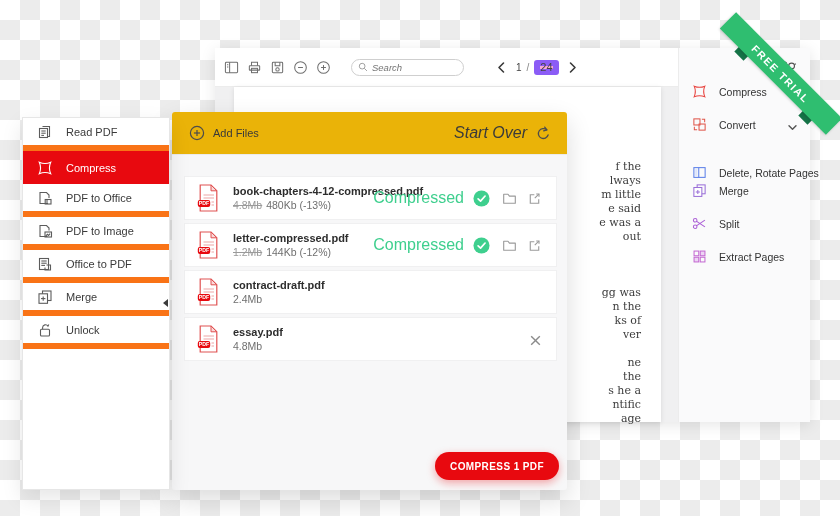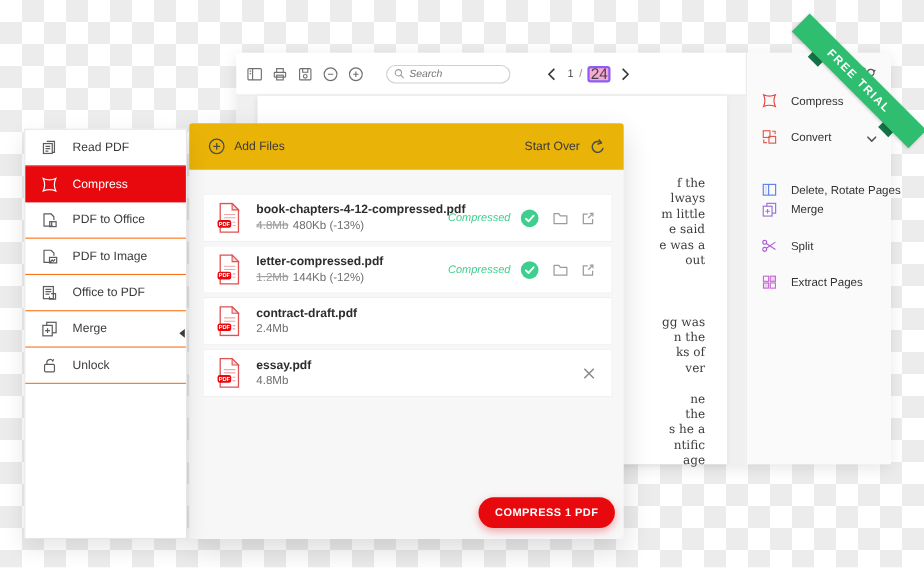--- a/index.html
+++ b/index.html
@@ -30,22 +30,22 @@
   .searchbox input {
     border:none; outline:none; width:84px; margin-left:4px;
     font:italic 9.5px "Liberation Sans", sans-serif; color:#666; background:transparent;
   }
   .pagenav { display:flex; align-items:center; margin-left:31px; font-size:10px; color:#444; }
   .pagenav .chev { width:13px; height:13px; cursor:pointer; }
   .pagenav .chev svg { width:13px; height:13px; stroke:#3a3a3a; fill:none; stroke-width:1.6; }
   .pagenav .cur { margin:0 5px 0 8px; }
   .pagenav .sep { color:#888; }
   .pagebox {
-    margin:0 7px 0 5px; min-width:21px; height:15px; border:2px solid #8b5cf6; border-radius:3px;
-    display:flex; align-items:center; justify-content:center; font-size:14px; color:#444; background:#f9a8d4;
+    margin:0 7px 0 5px; min-width:21px; height:15px; border:6px solid #8b5cf6; border-radius:3px;
+    display:flex; align-items:center; justify-content:center; font-size:11px; color:#444; background:#f9a8d4;
   }
   .viewer-body {
     position:absolute; left:0; top:38px; width:463px; height:336px; background:#f0f0f1;
     border-top:1px solid #ececec;
   }
   .docpage {
     position:absolute; left:19px; top:0px; width:427px; height:335px; background:#fff;
     box-shadow:0 1px 5px rgba(0,0,0,.10);
   }
   .doc-text {
@@ -79,21 +79,21 @@
     box-shadow:0 1px 3px rgba(0,0,0,.18);
   }
 
   
   .sidebar {
     position:absolute; left:22px; top:117px; width:148px; height:373px;
     background:#fff; border:1px solid #e6e6e6; box-shadow:0 8px 20px rgba(0,0,0,.10); z-index:3;
   }
   .side-item {
     position:relative; height:33px; display:flex; align-items:center; padding-left:14px;
-    cursor:pointer; border-bottom:1px solid #f97316;
+    cursor:pointer; border-bottom:6px solid #f97316;
   }
   .side-item .sicon { width:16px; height:16px; margin-right:13px; color:#5c5c5c; flex:none; }
   .side-item .sicon svg { width:16px; height:16px; stroke:currentColor; fill:none; stroke-width:1.1; }
   .side-item .slabel { font-size:11px; color:#3a3a3a; }
   .side-item.selected { background:var(--red); border-bottom:none; }
   .side-item.selected .slabel { color:#fff; }
   .side-item.selected .sicon { color:#fff; }
   .collapse-arrow {
     position:absolute; right:1px; top:181px; width:0; height:0; cursor:pointer;
     border-top:4px solid transparent; border-bottom:4px solid transparent; border-right:5px solid #3b3b3b;
@@ -105,35 +105,35 @@
     background:#f7f7f8; border-radius:3px; box-shadow:0 10px 26px rgba(0,0,0,.14); z-index:2;
   }
   .phead {
     height:43px; background:#eab308; border-radius:3px 3px 0 0; border-bottom:1px solid #ebebec;
     display:flex; align-items:center; padding:0 16px 0 17px;
   }
   .addfiles { display:flex; align-items:center; cursor:pointer; }
   .addfiles svg { width:16px; height:16px; stroke:#4c4c4c; fill:none; stroke-width:1.2; }
   .addfiles span { margin-left:8px; font-size:11px; color:#3a3a3a; }
   .startover { margin-left:auto; display:flex; align-items:center; cursor:pointer; }
-  .startover span { font-size:11px; color:#3a3a3a; }
+  .startover span { font-size:16px; color:#3a3a3a;font-style:italic; }
   .startover svg { width:15px; height:15px; margin-left:9px; stroke:#4c4c4c; fill:none; stroke-width:1.4; }
 
   .filelist { padding:21px 10px 0 12px; }
   .frow {
     height:44px; background:#fff; margin-bottom:3px; border:1px solid #f0f0f1;
     display:flex; align-items:center; padding:0 14px 0 12px;
   }
   .pdficon { width:22px; height:28px; flex:none; }
   .fmeta { margin-left:14px; min-width:0; }
   .fname { font-size:11px; font-weight:bold; color:#2d2d2d; white-space:nowrap; }
   .fsize { font-size:10.5px; color:#6f6f6f; margin-top:2px; }
   .fsize .struck { color:#9a9a9a; text-decoration:line-through; margin-right:4px; }
   .fright { margin-left:auto; display:flex; align-items:center; }
-  .status { font-size:10px; margin-right:9px;font-style:italic; }
+  .status { font-size:16px; margin-right:9px; }
   .status.ok { color:var(--green); }
   .status.busy { color:#e04343; }
   .okcircle { width:17px; height:17px; margin-right:12px; }
   .rowicon { width:15px; height:15px; margin-left:10px; color:#9b9b9b; cursor:pointer; }
   .rowicon svg { width:15px; height:15px; stroke:currentColor; fill:none; stroke-width:1.2; }
   .spinner { width:16px; height:16px; margin-right:6px; }
   .closex { width:13px; height:13px; margin-left:12px; cursor:pointer; }
   .closex svg { width:13px; height:13px; stroke:#8a8a8a; stroke-width:1.4; }
 
   .compress-btn {

